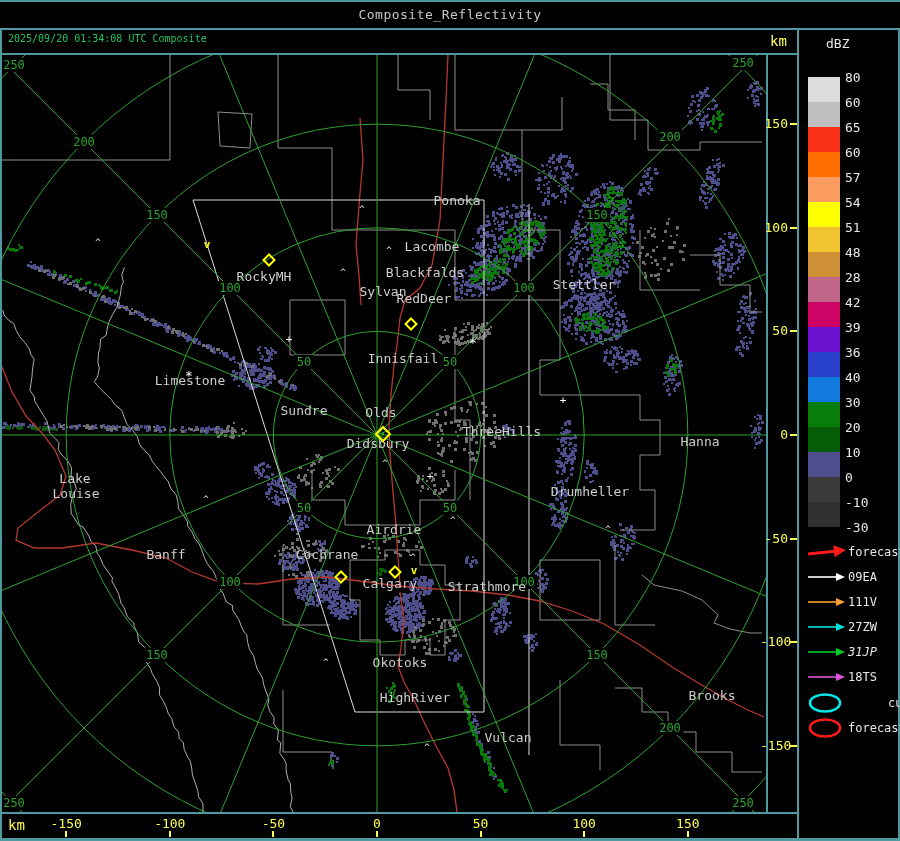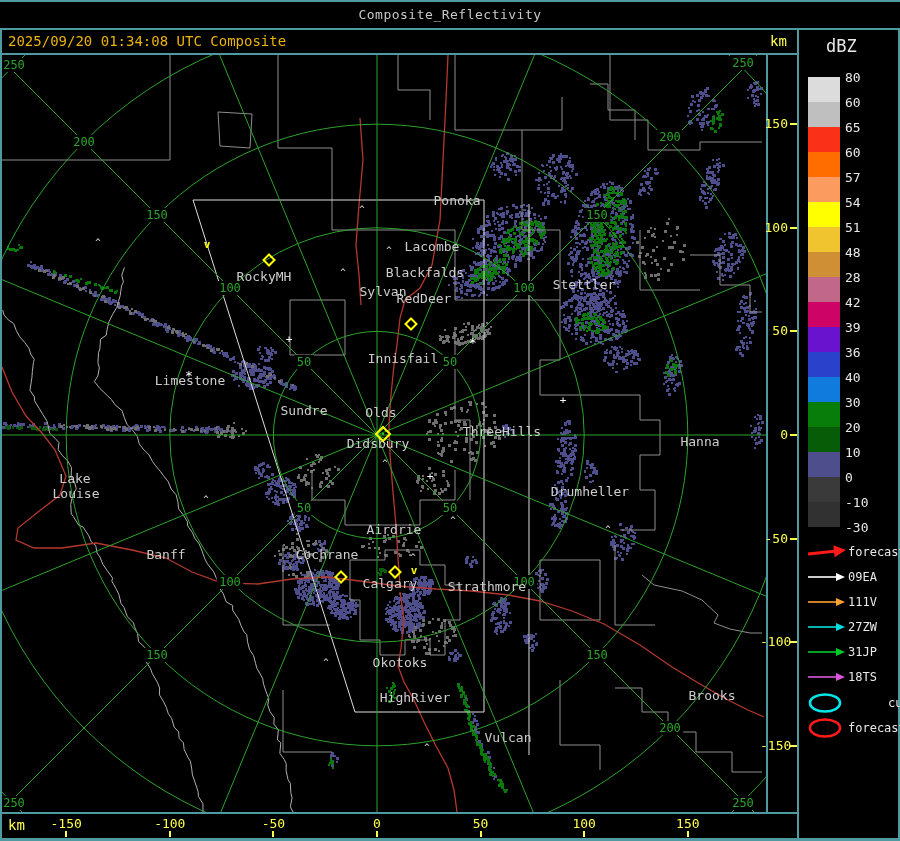--- a/index.html
+++ b/index.html
@@ -1,31 +1,31 @@
 <!DOCTYPE html>
 <html><head>
 <meta charset="utf-8">
 <style>
   html,body{margin:0;padding:0;background:#000;width:900px;height:841px;overflow:hidden;
     font-family:"DejaVu Sans Mono","Liberation Mono",monospace;}
   #app{position:relative;width:900px;height:841px;background:#000;}
   .teal{position:absolute;background:#4f9aa0;}
   #title-bar{position:absolute;left:0;top:2px;width:900px;height:26px;background:#000;
     color:#c8c8c8;font-size:13px;text-align:center;line-height:26px;letter-spacing:.5px;}
-  #timestamp{position:absolute;left:8px;top:33px;color:#eab308;font-size:14px;}
+  #timestamp{position:absolute;left:8px;top:33px;color:#22c55e;font-size:10px;}
   #km-top{position:absolute;left:770px;top:33px;color:#ffff4e;font-size:14px;}
   #map-area{position:absolute;left:2px;top:55px;width:764px;height:757px;background:#000;}
   
   .rtick-label{position:absolute;color:#ffff4e;font-size:13px;width:28px;text-align:right;}
   .rtick{position:absolute;width:7px;height:2px;background:#ffff4e;}
   .btick-label{position:absolute;color:#ffff4e;font-size:13px;transform:translateX(-50%);}
   .btick{position:absolute;width:2px;height:6px;background:#ffff4e;}
   #km-bottom{position:absolute;left:8px;top:817px;color:#ffff4e;font-size:14px;}
   
-  #dbz-title{position:absolute;left:826px;top:36px;color:#e8e8e8;font-size:17px;}
+  #dbz-title{position:absolute;left:826px;top:36px;color:#e8e8e8;font-size:13px;}
   .swatch{position:absolute;left:808px;width:32px;height:25px;}
   .sw-label{position:absolute;left:845px;color:#e8e8e8;font-size:13px;transform:translateY(-50%);}
   .trk-label{position:absolute;left:848px;color:#e8e8e8;font-size:12px;transform:translateY(-50%);}
   .trk-glyph{position:absolute;left:806px;}
 </style>
 </head>
 <body>
 
 <div id="app">
 
@@ -264,21 +264,21 @@
             <path d="M30,5 L39,9 L30,13 Z" fill="#00e0e0"></path>
           </g>
         </svg></div>
       <div class="trk-label" style="top: 627px;">27ZW</div>
       <div class="trk-glyph" style="top: 643px; width: 42px; height: 18px;"><svg width="42" height="18">
           <g>
             <line x1="2" y1="9" x2="31" y2="9" stroke="#00cc2a" stroke-width="1.6"></line>
             <path d="M30,5 L39,9 L30,13 Z" fill="#00cc2a"></path>
           </g>
         </svg></div>
-      <div class="trk-label" style="top: 652px;">31JP</div>
+      <div class="trk-label" style="top: 652px; font-style: italic;">31JP</div>
       <div class="trk-glyph" style="top: 668px; width: 42px; height: 18px;"><svg width="42" height="18">
           <g>
             <line x1="2" y1="9" x2="31" y2="9" stroke="#dd55dd" stroke-width="1.6"></line>
             <path d="M30,5 L39,9 L30,13 Z" fill="#dd55dd"></path>
           </g>
         </svg></div>
       <div class="trk-label" style="top: 677px;">18TS</div>
       <div class="trk-glyph" style="top: 692px; width: 38px; height: 22px;"><svg width="38" height="22">
           <ellipse cx="19" cy="11" rx="15" ry="8.5" fill="none" stroke="#00e8e8" stroke-width="2.6"></ellipse>
         </svg></div>

